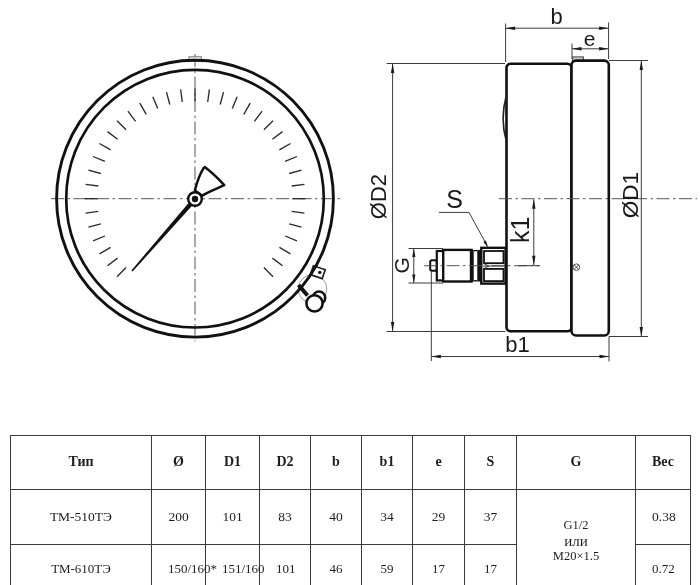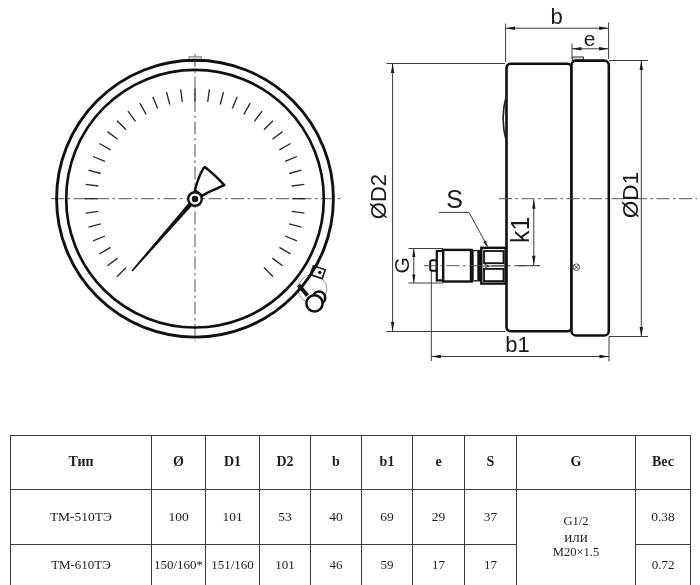--- a/index.html
+++ b/index.html
@@ -1,16 +1,16 @@
 <!DOCTYPE html>
 <html><head><meta charset="utf-8">
 <style>
 html,body{margin:0;padding:0;background:#fff}
 #wrap{position:relative;width:700px;height:585px;overflow:hidden;font-family:"Liberation Sans",sans-serif}
-td{border:1px solid #3a3a3a;padding:2px}
+td{border:1px solid #3a3a3a;padding:16px}
 </style></head>
 <body>
 <div id="wrap">
 
 <svg width="700" height="585" viewBox="0 0 700 585" xmlns="http://www.w3.org/2000/svg" style="position:absolute;left:0;top:0">
 <rect width="700" height="585" fill="#fff"></rect>
 
 <g stroke="#4d4d4d" stroke-width="0.95" stroke-dasharray="13 3.5 2.5 3.5" fill="none">
         <line x1="51" y1="198.7" x2="343" y2="198.7"></line>
         <line x1="195.0" y1="54" x2="195.0" y2="341.5"></line>
@@ -205,25 +205,25 @@
           <td>D2</td>
           <td>b</td>
           <td>b1</td>
           <td>e</td>
           <td>S</td>
           <td>G</td>
           <td>Вес</td>
         </tr>
 <tr style="height:55px;font-size:13.5px">
 <td>ТМ-510ТЭ</td>
-          <td>100</td>
+          <td>200</td>
           <td>101</td>
-          <td>53</td>
+          <td>83</td>
           <td>40</td>
-          <td>69</td>
+          <td>34</td>
           <td>29</td>
           <td>37</td>
 <td rowspan="2" style="font-size:12.5px;line-height:1.1">G1/2<br><span style="font-size:15px">или</span><br>М20×1.5</td>
 <td>0.38</td>
         </tr>
 <tr style="height:41.4px;font-size:13px">
 <td>ТМ-610ТЭ</td>
           <td>150/160*</td>
           <td>151/160</td>
           <td>101</td>

